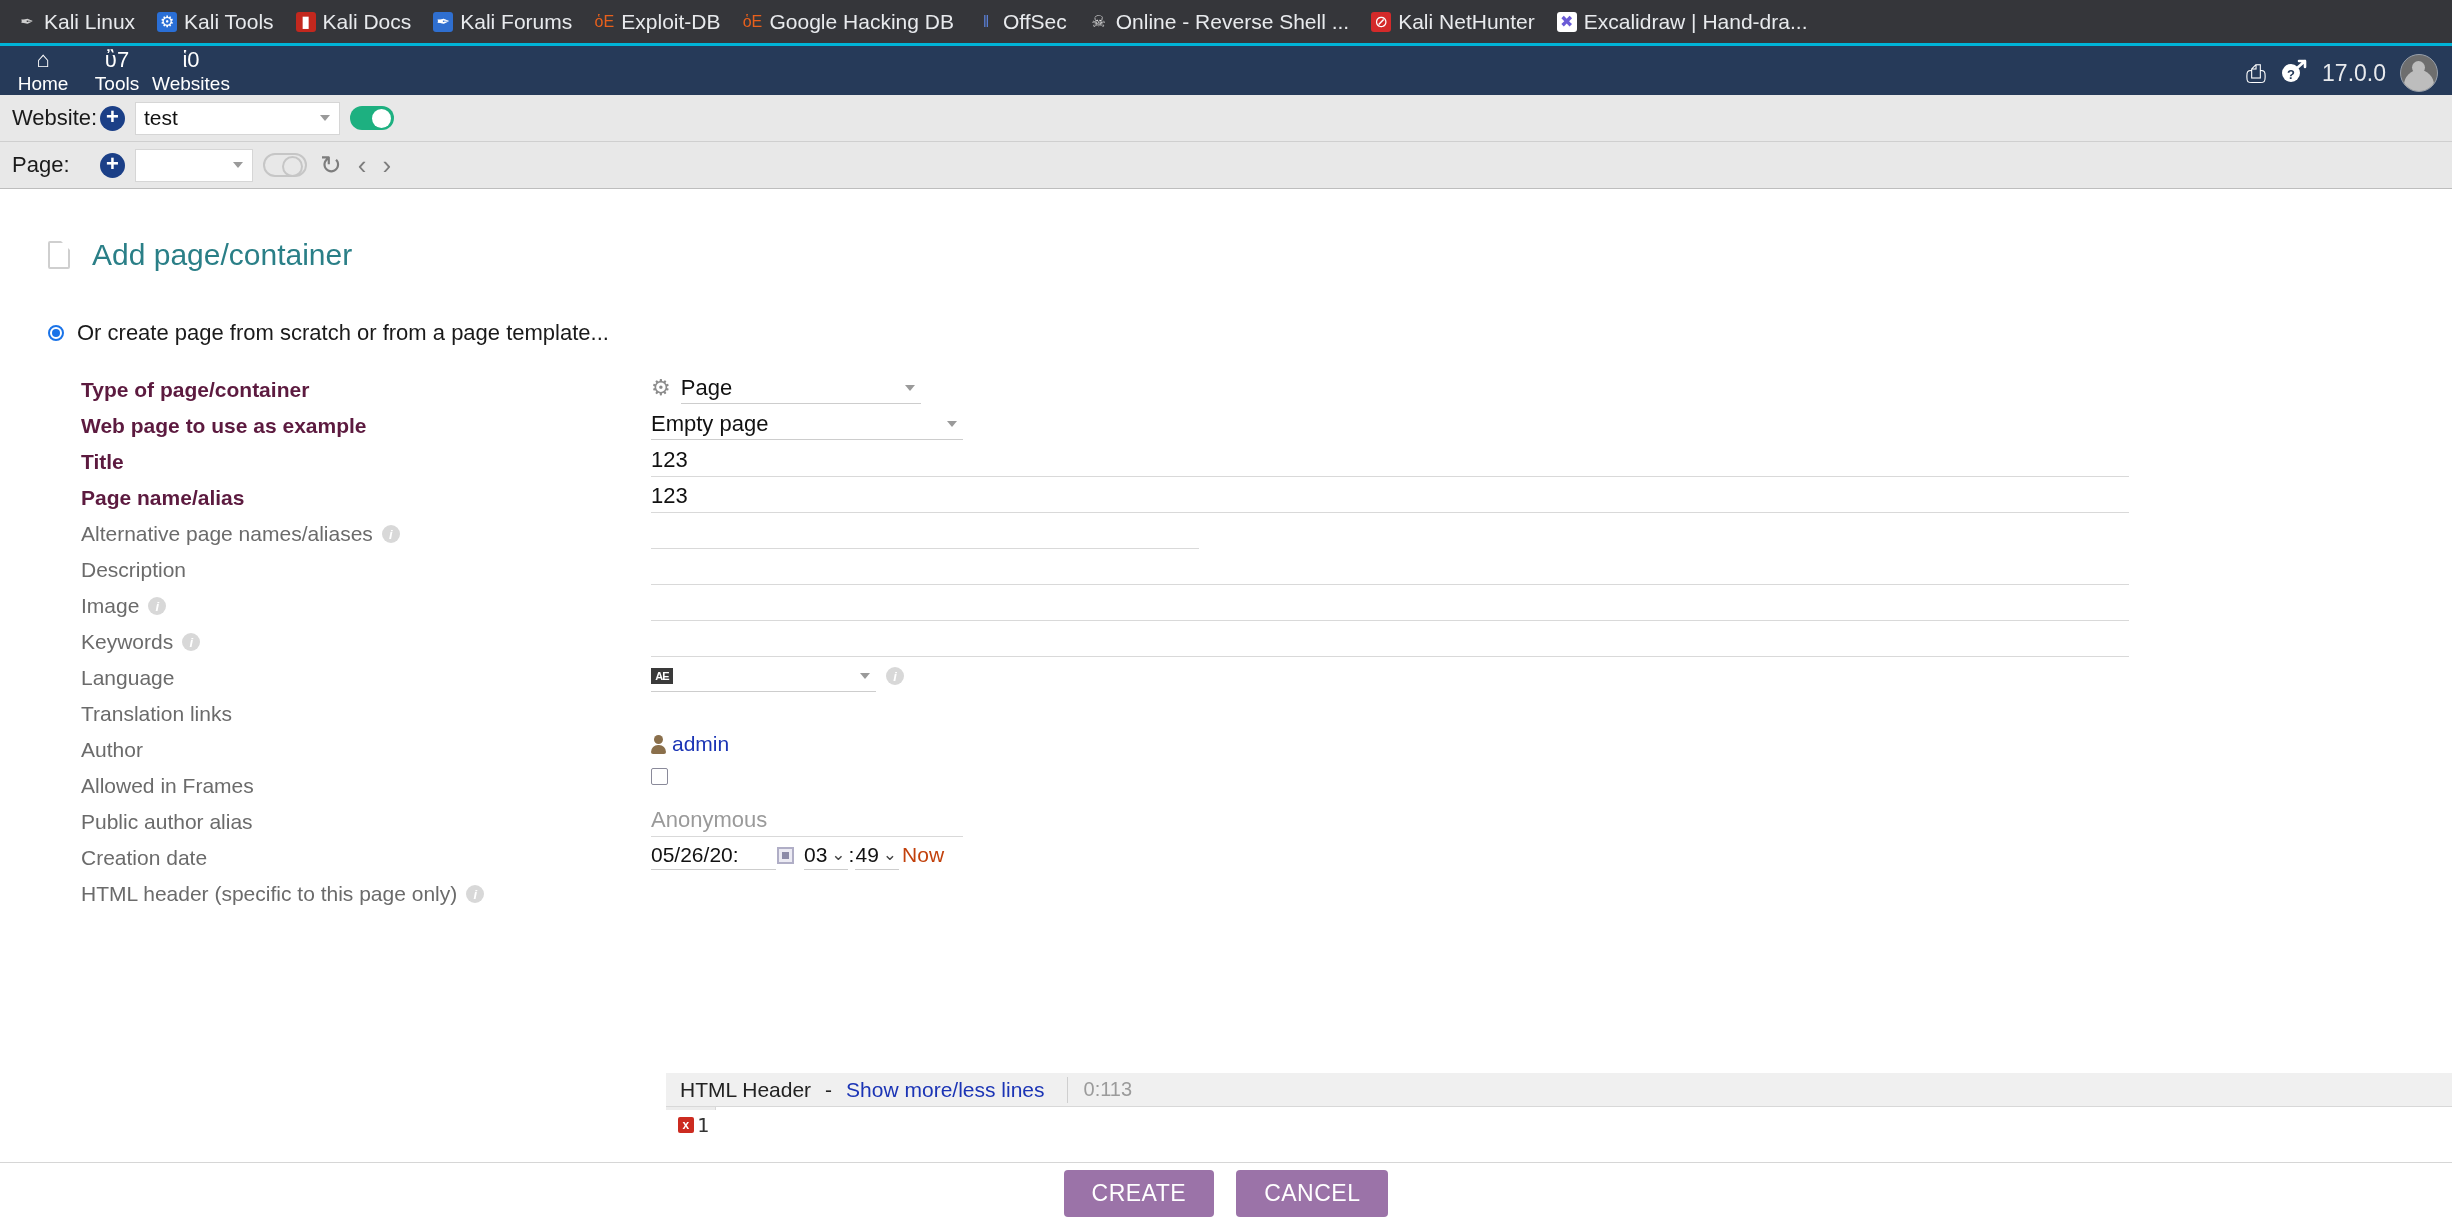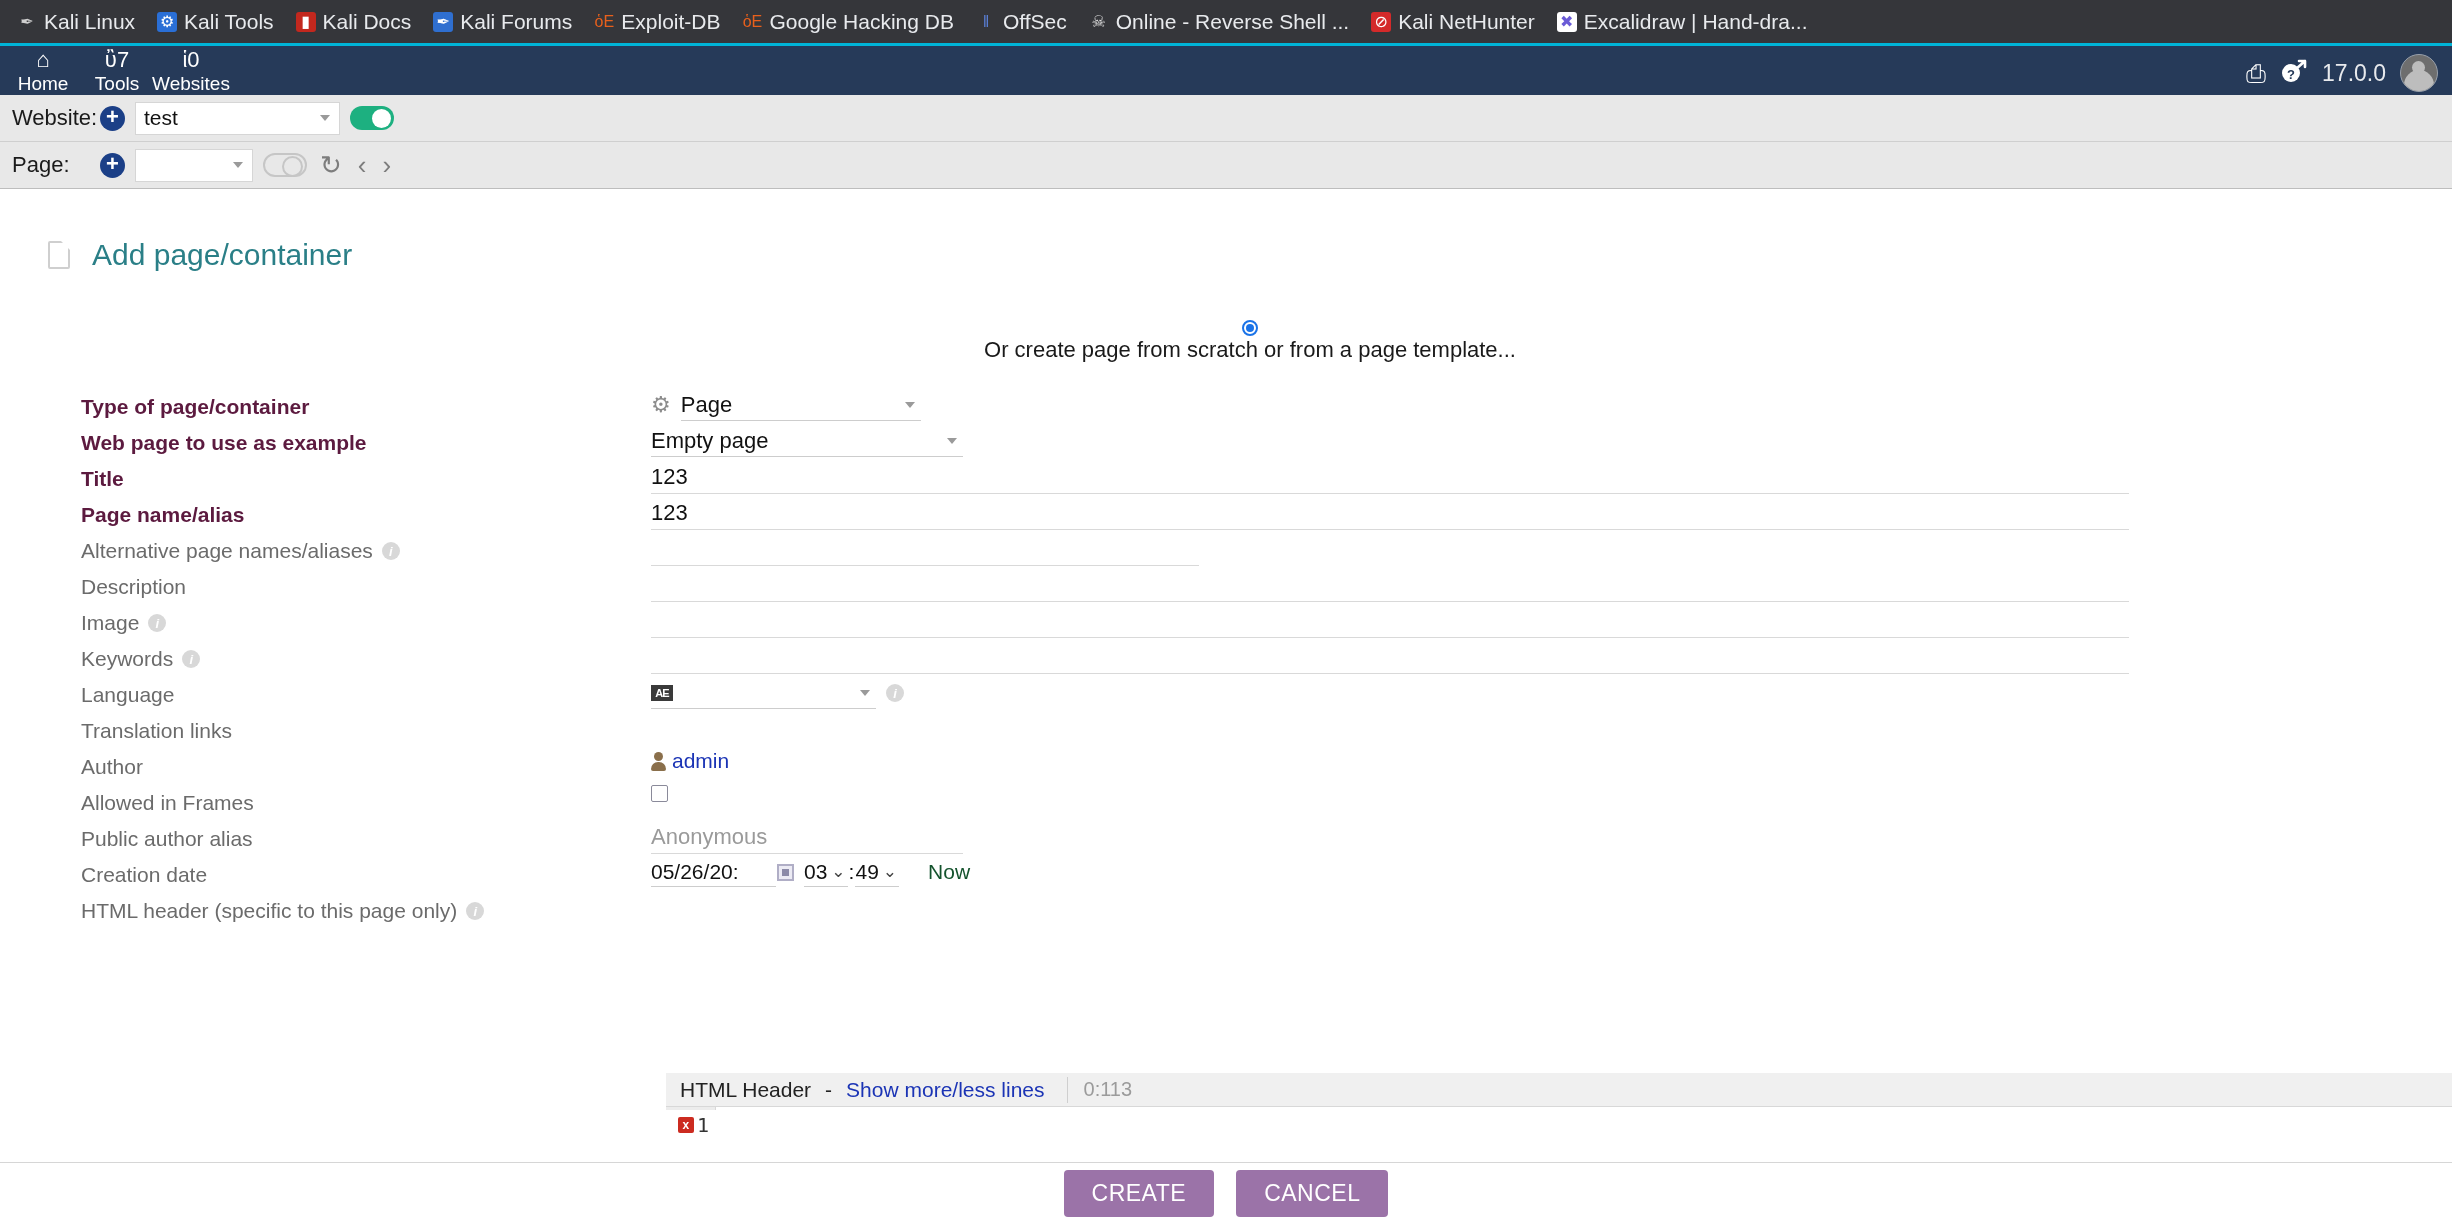--- a/index.html
+++ b/index.html
@@ -216,23 +216,22 @@
     border-top: 9px solid #ffffff;
   }
   .link-teal {
     color: #2a7f87;
     font-size: 30px;
     cursor: pointer;
   }
   .radiorow {
     display: flex;
     align-items: center;
-    gap: 1px;
+    gap: 13px;
     padding: 48px 0 0 48px;
-    flex-direction: column;
   }
   .radio {
     width: 16px; height: 16px;
     border-radius: 50%;
     border: 2px solid #1a73e8;
     position: relative;
     flex: 0 0 auto;
     cursor: pointer;
   }
   .radio:after {
@@ -392,21 +391,21 @@
     align-items: center;
     gap: 4px;
     font-size: 21px;
     color: #111;
     margin-left: 10px;
     padding-right: 2px;
     cursor: pointer;
   }
   .chev { color: #444; font-size: 17px; line-height: 1; }
   .colon { font-size: 21px; color: #111; margin: 0 1px; }
-  .now-link { color: #14532d; font-size: 21px; margin-left: 29px; cursor: pointer; }
+  .now-link { color: #c2410c; font-size: 21px; margin-left: 3px; cursor: pointer; }
 
   
   .editor-wrap {
     position: absolute;
     left: 666px;
     right: 0;
     top: 884px;
     bottom: 62px;
   }
   .ed-head {

